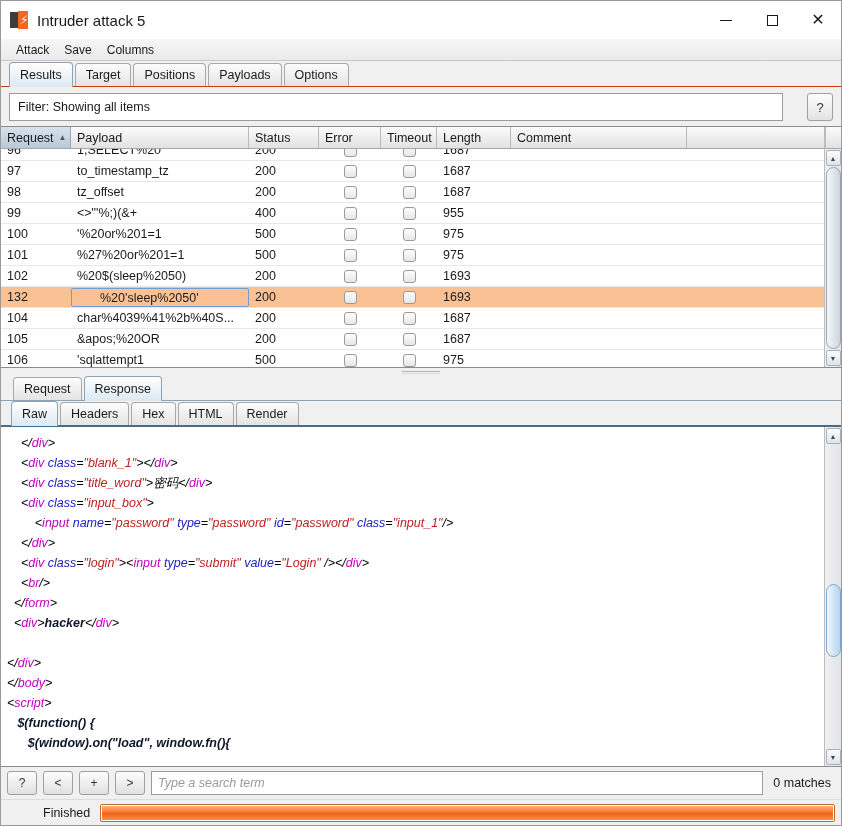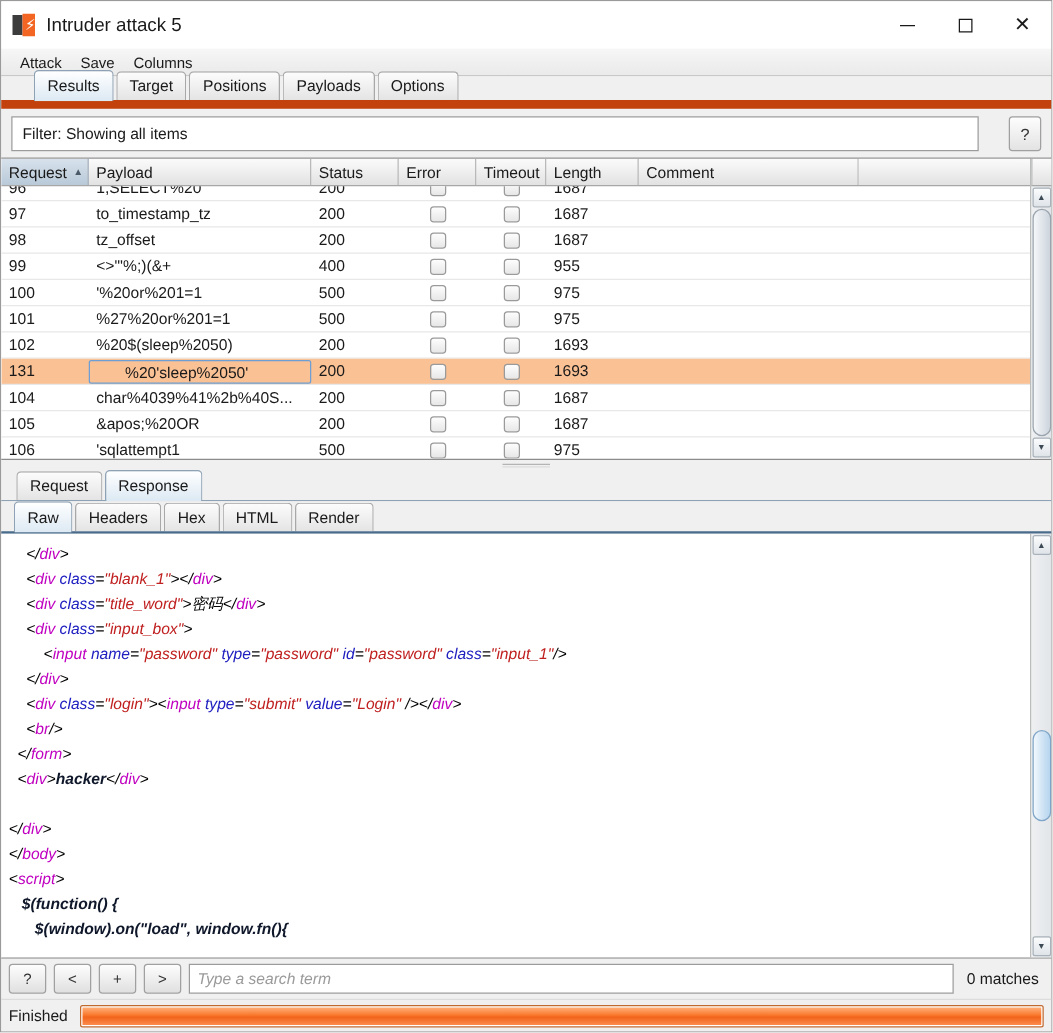--- a/index.html
+++ b/index.html
@@ -73,22 +73,22 @@
   .menu-item {
     font-size: 12px; color: #1a1a1a;
     padding: 2px 7px; margin-right: 1px;
   }
 
   
   .tabstrip {
     height: 26px; min-height: 26px;
     background: #f0f0f0;
     display: flex; align-items: flex-end;
-    padding-left: 26px;
-    border-bottom: 7px solid #c2410c;
+    padding-left: 8px;
+    border-bottom: 1px solid #c2410c;
     position: relative;
   }
   .tab {
     height: 23px;
     padding: 0 10px;
     display: flex; align-items: center;
     font-size: 12.5px; color: #1a1a1a;
     background: linear-gradient(to bottom,#fcfcfc 0%,#e4e4e4 100%);
     border: 1px solid #a8a8a8;
     border-bottom: none;
@@ -294,21 +294,21 @@
   }
 
   
   .statusbar {
     height: 26px; min-height: 26px;
     background: #f0f0f0;
     display: flex; align-items: center;
     padding: 0 6px;
     border-top: 1px solid #dcdcdc;
   }
-  .status-text { font-size: 12.5px; color: #1a1a1a; margin-right: 10px; white-space: nowrap;}
+  .status-text { font-size: 12.5px; color: #1a1a1a; margin-right: 10px; white-space: nowrap; margin-left: 36px;}
   .progress-outer {
     flex: 1; height: 18px;
     border: 1px solid #c06a30; border-radius: 2px;
     background: #ffffff; padding: 1px;
     overflow: hidden;
   }
   .progress-fill {
     height: 100%;
     background: linear-gradient(to bottom,#ffb07a 0%,#f97a30 42%,#f2641b 55%,#fb8b4d 100%);
   }
@@ -458,21 +458,21 @@
             <div class="td col-err">
               <span class="cb"></span>
             </div>
             <div class="td col-tmo">
               <span class="cb"></span>
             </div>
             <div class="td col-len">1693</div>
             <div class="td col-com"></div>
           </div>
           <div class="trow selected">
-            <div class="td col-req">131</div>
+            <div class="td col-req">132</div>
             <div class="td col-pay focusring">%20'sleep%2050'</div>
             <div class="td col-sta">200</div>
             <div class="td col-err">
               <span class="cb"></span>
             </div>
             <div class="td col-tmo">
               <span class="cb"></span>
             </div>
             <div class="td col-len">1693</div>
             <div class="td col-com"></div>

